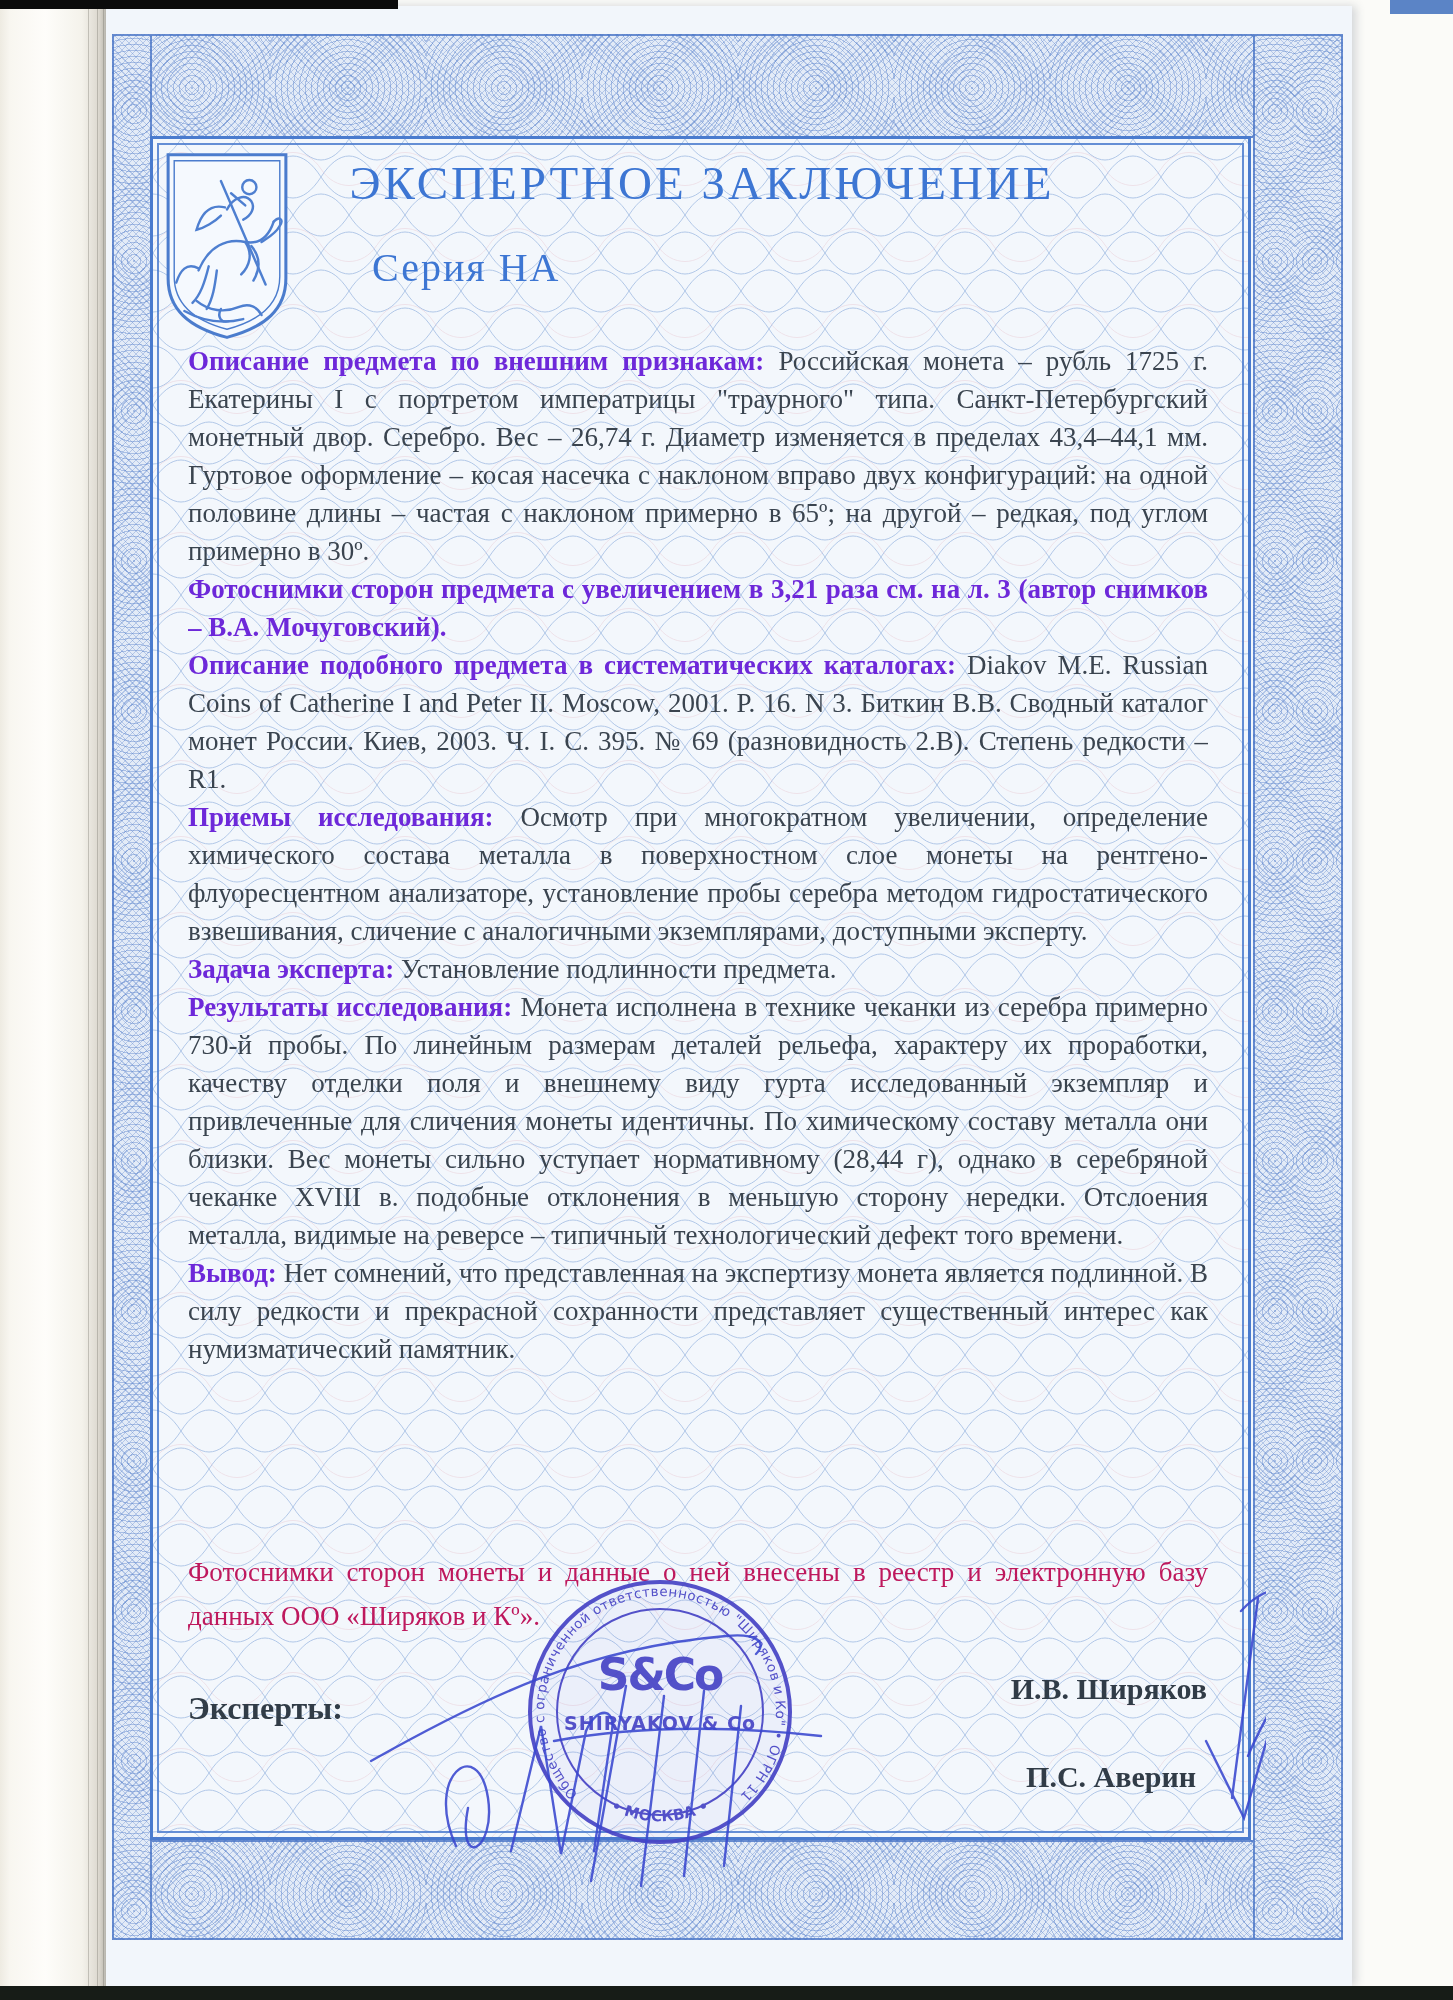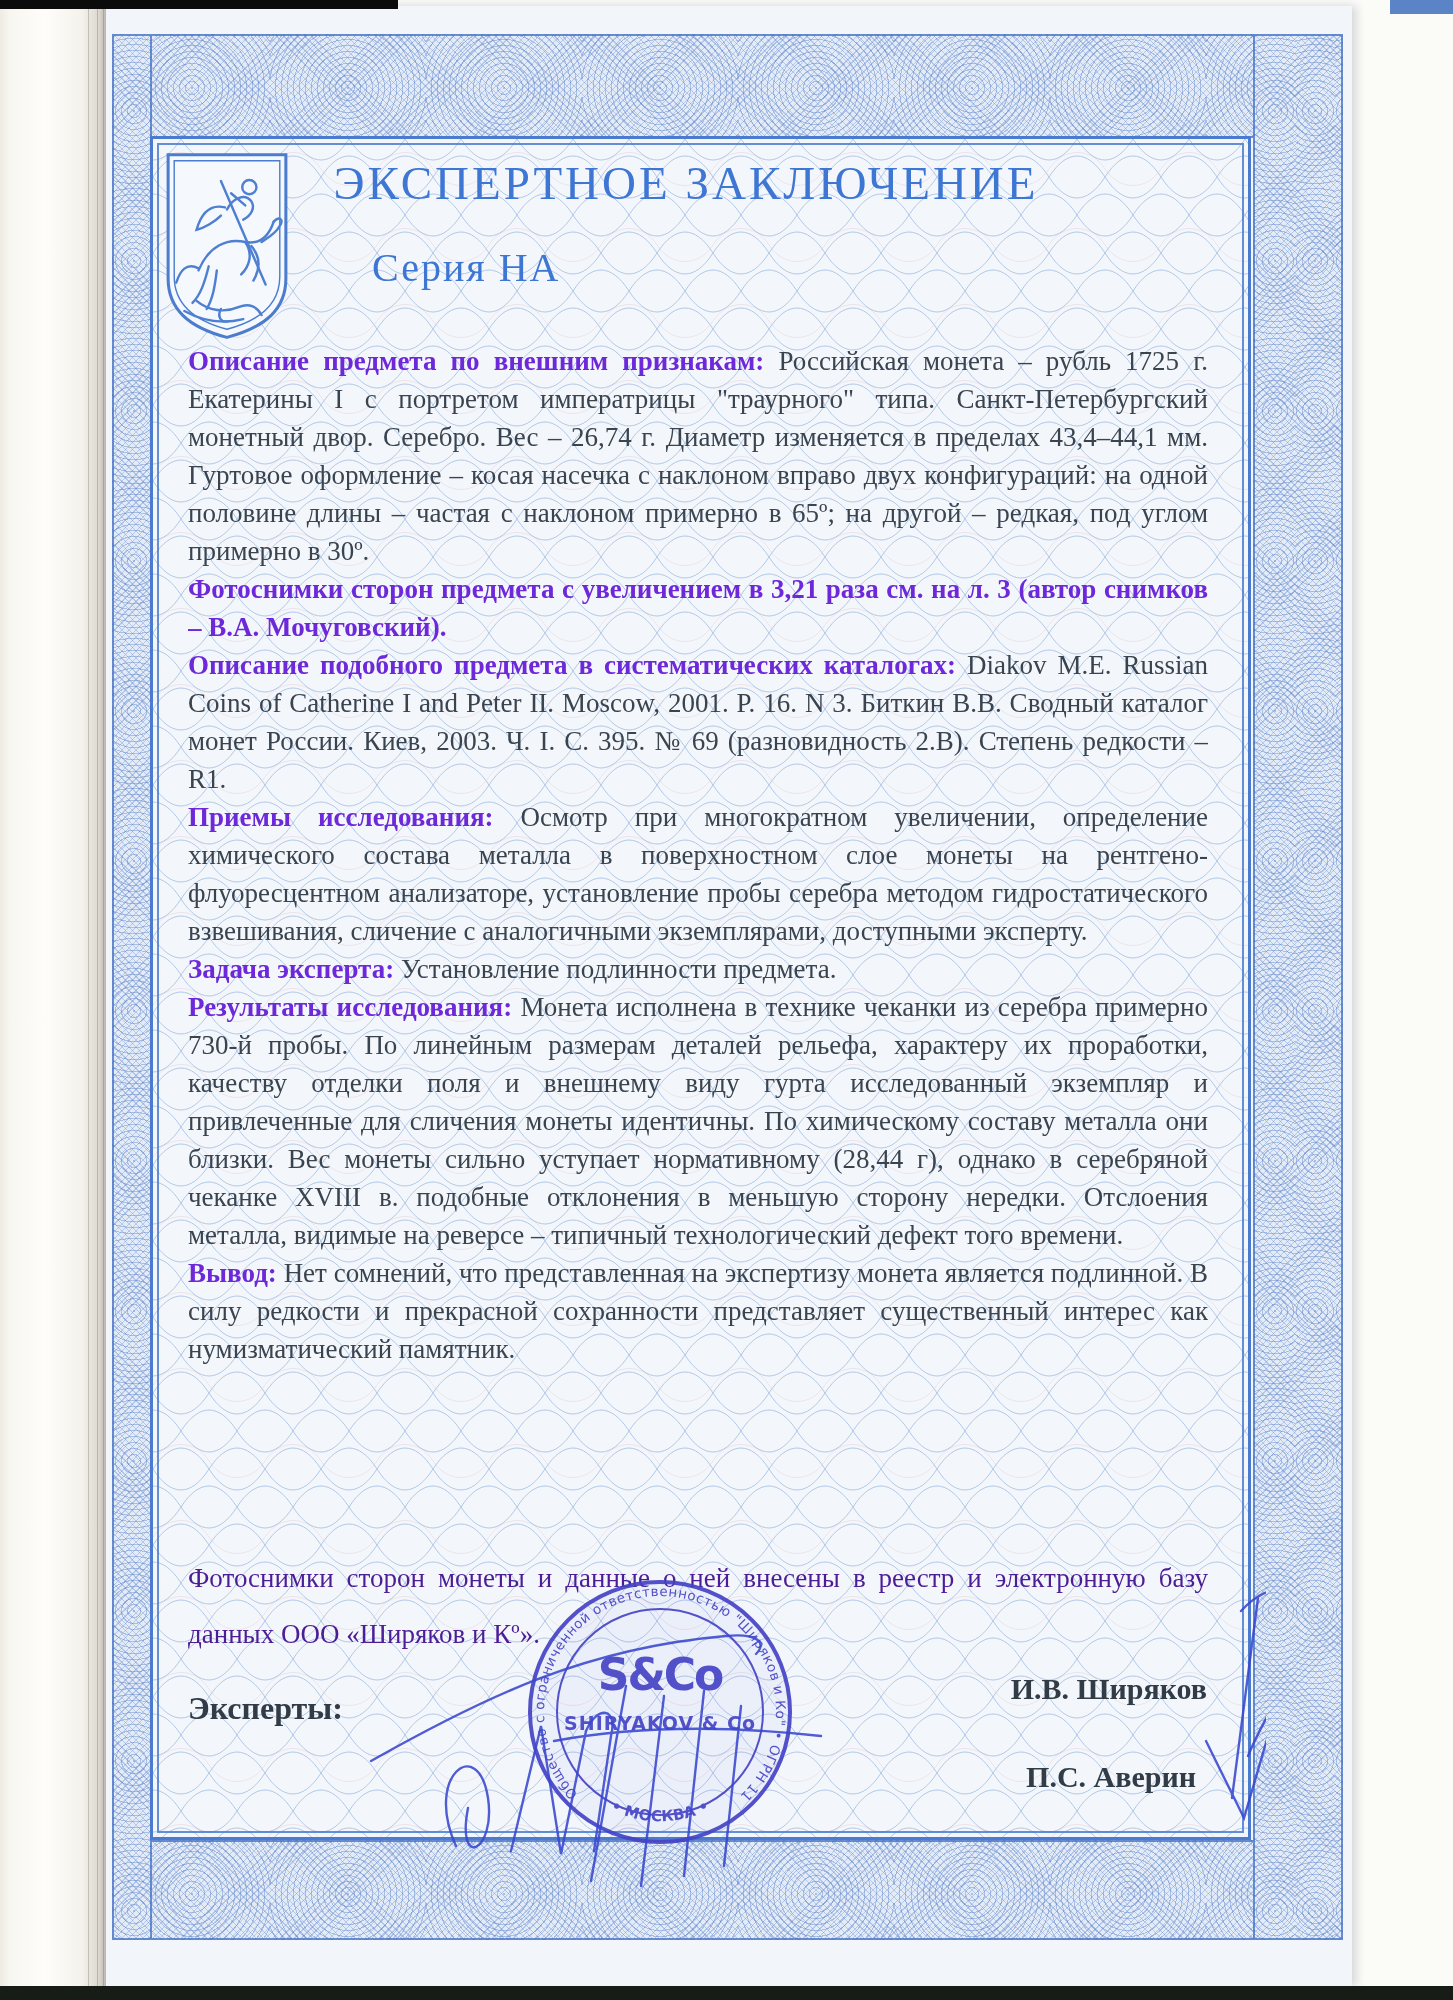--- a/index.html
+++ b/index.html
@@ -40,34 +40,34 @@
   
   #frame{position:absolute;left:44px;top:130px;width:1101px;height:1704px;
          box-sizing:border-box;border:3px solid #4a7bce;z-index:2;pointer-events:none;}
   #frame::after{content:"";position:absolute;inset:4px;border:2px solid rgba(74,123,206,.85);}
 
   .lattice{position:absolute;left:47px;top:133px;z-index:1;}
 
   
   .content{position:absolute;inset:0;z-index:3;}
   .emblem{position:absolute;left:54px;top:142px;width:134px;height:194px;}
-  .doc-title{position:absolute;left:120px;top:150px;width:920px;text-align:center;
+  .doc-title{position:absolute;left:136px;top:150px;width:920px;text-align:center;
              font-size:47px;letter-spacing:3px;color:#3d76d3;white-space:nowrap;}
   .series-label{position:absolute;left:266px;top:238px;font-size:40px;letter-spacing:2px;color:#3d76d3;}
   .serial{position:absolute;left:660px;top:240px;white-space:nowrap;}
   .serial .sign{font-size:40px;color:#3d76d3;margin-right:26px;}
   .serial .digits{font-family:"DejaVu Sans Mono",monospace;font-size:34px;letter-spacing:8px;
                   color:#d15e6b;opacity:.85;vertical-align:3px;}
 
   .body-text{position:absolute;left:82px;top:336px;width:1020px;height:1200px;overflow:hidden;
              font-size:27px;line-height:38px;text-align:justify;color:#3a444f;}
   .body-text p{margin:0;}
   .body-text b{color:#6d28d9;}
   .registry{position:absolute;left:82px;top:1544px;width:1020px;
-            font-size:27px;line-height:56px;text-align:justify;color:#4c1d95;}
+            font-size:27px;line-height:44px;text-align:justify;color:#be185d;}
   .experts-label{position:absolute;left:82px;top:1684px;font-size:32px;font-weight:bold;color:#313c47;}
   .expert{position:absolute;font-size:30px;font-weight:bold;color:#313c47;}
   .expert-1{right:145px;top:1666px;}
   .expert-2{right:156px;top:1754px;}
 
   .stamp{position:absolute;left:414px;top:1566px;width:280px;height:280px;opacity:.92;}
   .signatures{position:absolute;left:150px;top:1530px;width:1010px;height:360px;opacity:.88;}
 </style>
 </head>
 <body>

